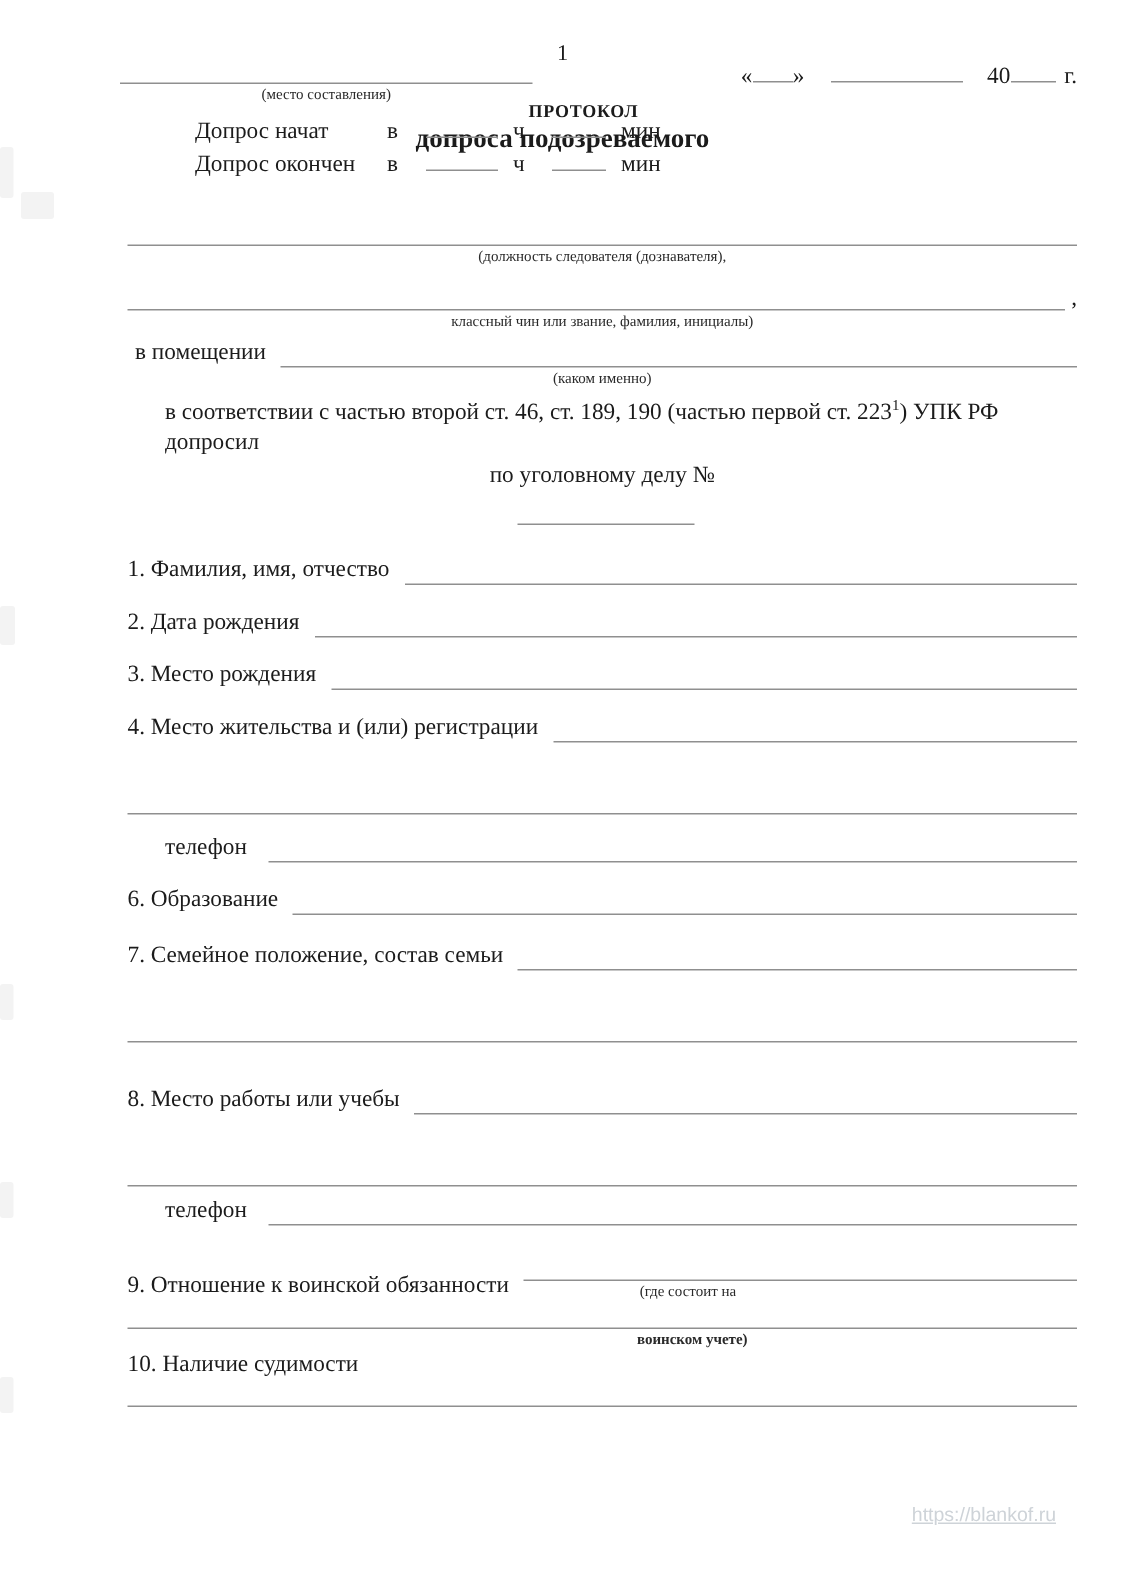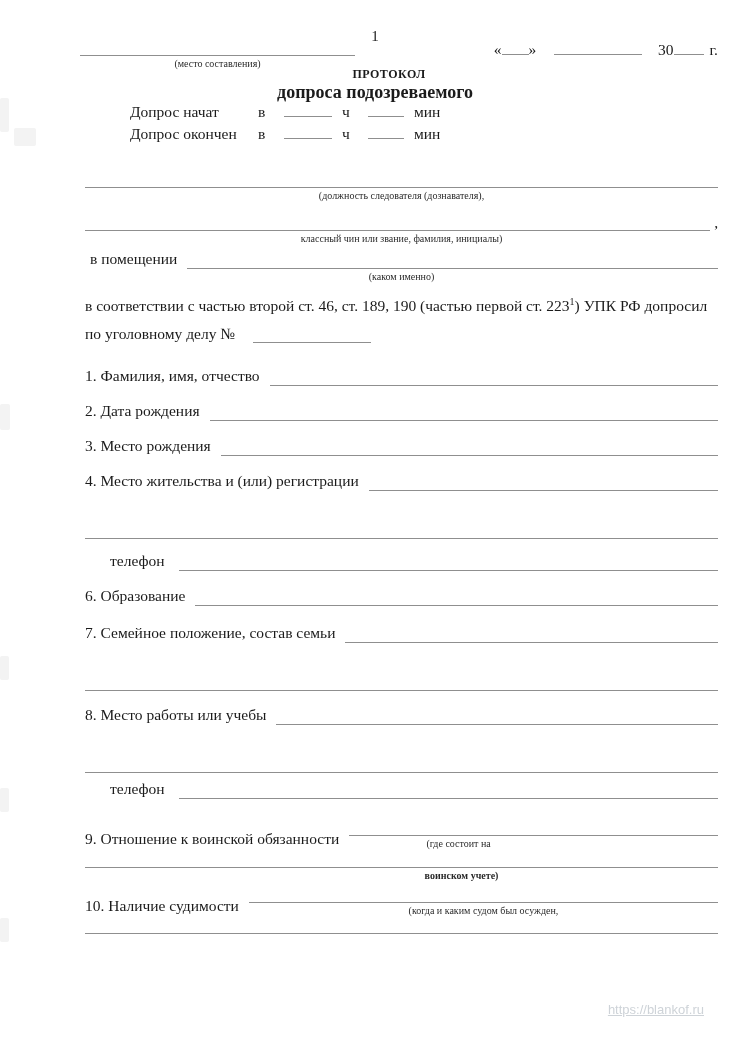--- a/index.html
+++ b/index.html
@@ -24,38 +24,38 @@
   .fill-line { height:20px; border-bottom:1px solid #8f8f8f; }
   .nowrap { white-space:nowrap; }
 
   
   .header-row { margin-top:38px; display:flex; justify-content:space-between; align-items:flex-start; }
   .place-block { width:275px; margin-left:-5px; }
   .place-line { height:17px; }
   .date-block { white-space:nowrap; padding-top:3px; }
 
   
-  .times { margin-left:45px; margin-top:32px; }
+  .times { margin-left:45px; margin-top:8px; }
   .time-row { display:flex; align-items:baseline; line-height:22px; }
   .time-row .t-lbl { width:128px; }
   .time-row .t-in  { width:26px; }
   .time-row .t-h-blank { width:48px; margin-right:10px; }
   .time-row .t-h   { width:26px; text-align:left; }
   .time-row .t-m-blank { width:36px; margin-right:10px; }
 
   
   .offline1 { margin-top:22px; height:20px; }
   .line-with-comma { display:flex; align-items:flex-end; margin-top:9px; }
   .line-with-comma .rule { flex:1; height:20px; }
   .line-with-comma .comma { padding-left:4px; line-height:16px; }
 
   .premises-row { margin-top:4px; }
-  .legal { margin-top:3px; line-height:33px; }
+  .legal { margin-top:3px; line-height:20px;margin-left:25px; }
   sup { font-size:10px; }
-  .case-row { display:flex; align-items:flex-start; line-height:24px; }
+  .case-row { display:flex; align-items:center; line-height:24px;flex-direction:column; }
   .case-blank { width:118px; height:20px; margin:0 14px 0 18px; }
 
   .mt14 { margin-top:14px; }
   .cont-line { height:20px; margin-top:27px; }
   .phone-row { margin-top:11px; }
   .phone-row .lbl { padding-left:25px; padding-right:14px; }
 
   .cap-shift-right { padding-left:120px;font-weight:bold; }
   .cap-shift-left  { padding-right:150px;text-align:center; }
 
@@ -86,21 +86,21 @@
   <div class="content">
 
     <div class="header-row">
       <div class="place-block">
         <div class="rule place-line"></div>
         <div class="cap">(место составления)</div>
       </div>
       <div class="date-block">
         <span>«</span><span class="blank" style="width:27px"></span><span>»</span>
         <span class="blank" style="width:88px;margin-left:14px;margin-right:12px"></span>
-        <span>30</span><span class="blank" style="width:30px;margin-right:6px"></span><span>г.</span>
+        <span>40</span><span class="blank" style="width:30px;margin-right:6px"></span><span>г.</span>
       </div>
     </div>
 
     <div class="times">
       <div class="time-row">
         <span class="t-lbl">Допрос начат</span>
         <span class="t-in">в</span>
         <span class="blank t-h-blank"></span>
         <span class="t-h">ч</span>
         <span class="blank t-m-blank"></span>
@@ -185,21 +185,21 @@
     </div>
 
     <div class="frow" style="margin-top:16px">
       <span class="lbl">7. Семейное положение, состав семьи</span>
       <div class="fill">
           <div class="fill-line"></div>
         </div>
     </div>
     <div class="rule cont-line"></div>
 
-    <div class="frow" style="margin-top:13px">
+    <div class="frow" style="margin-top:27px">
       <span class="lbl">8. Место работы или учебы</span>
       <div class="fill">
           <div class="fill-line"></div>
         </div>
     </div>
     <div class="rule cont-line"></div>
     <div class="frow" style="margin-top:5px">
       <span class="lbl phone-row lbl" style="padding-left:25px;padding-right:14px;margin-top:0">телефон</span>
       <div class="fill">
           <div class="fill-line"></div>
@@ -211,23 +211,19 @@
       <div class="fill">
         <div class="fill-line"></div>
         <div class="cap cap-shift-left">(где состоит на</div>
       </div>
     </div>
     <div class="rule" style="height:18px;margin-top:0"></div>
     <div class="cap cap-shift-right">воинском учете)</div>
 
     <div class="frow" style="margin-top:1px">
       <span class="lbl">10. Наличие судимости</span>
-      <div class="fill">
-        <div class="fill-line"></div>
-        <div class="cap">(когда и каким судом был осужден,</div>
-      </div>
     </div>
     <div class="rule" style="height:17px;margin-top:0"></div>
 
   </div>
 
   <a class="watermark">https://blankof.ru</a>
 </div>
 
 </body></html>

